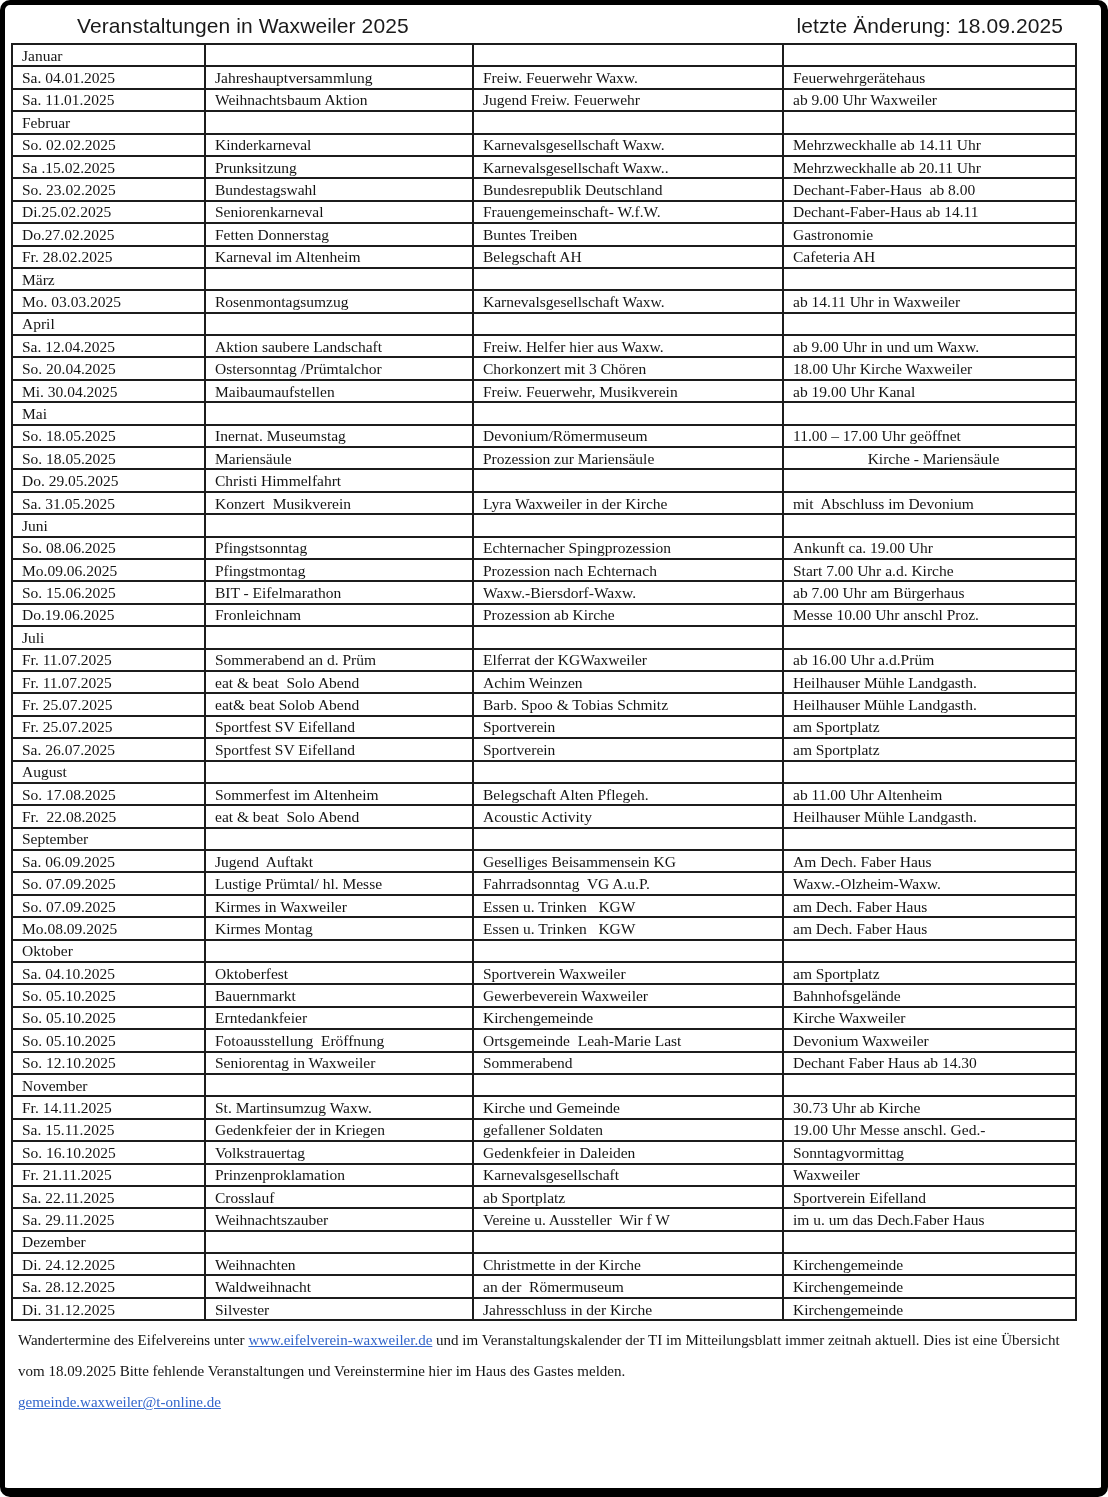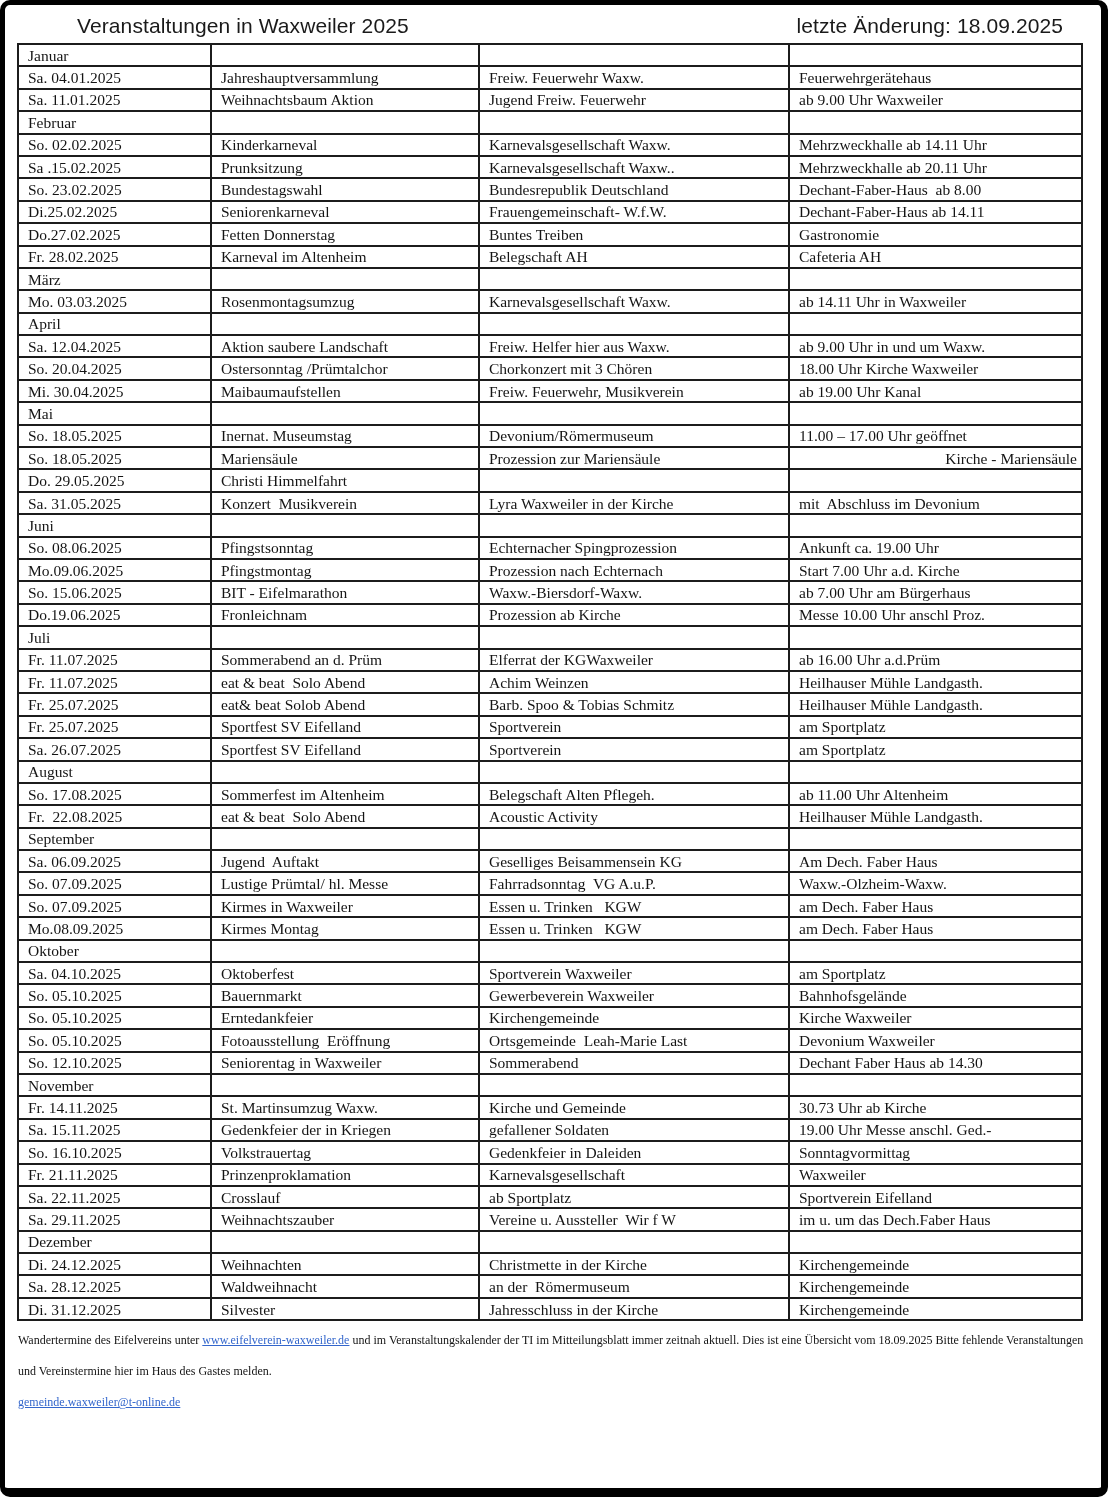--- a/index.html
+++ b/index.html
@@ -22,38 +22,38 @@
     align-items: flex-end;
     margin: 9px 38px 5px 72px;
     font-family: "Liberation Sans", sans-serif;
     font-size: 21px;
     color: #1a1a1a;
     letter-spacing: 0.1px;
   }
   table.events {
     border-collapse: collapse;
     table-layout: fixed;
-    margin-left: 12px;
+    margin-left: 6px;
     width: 1064px;
   }
   table.events td {
     border: 2px solid #1c1c1c;
     height: 20.4px;
     padding: 0 4px 0 9px;
     font-family: "Liberation Serif", serif;
     font-size: 15.5px;
     line-height: 19px;
     vertical-align: middle;
     white-space: pre-wrap;
     overflow: hidden;
     color: #141414;
   }
   .footer {
     margin: 4px 14px 0 13px;
-    font-size: 12px;
+    font-size: 15px;
     line-height: 31px;
     color: #141414;
   }
   .footer a {
     color: var(--link-color, #3366cc);
     text-decoration: underline;
     cursor: pointer;
   }
 </style>
 </head>
@@ -178,21 +178,21 @@
         <tr>
           <td>So. 18.05.2025</td>
           <td>Inernat. Museumstag</td>
           <td>Devonium/Römermuseum</td>
           <td>11.00 – 17.00 Uhr geöffnet</td>
         </tr>
         <tr>
           <td>So. 18.05.2025</td>
           <td>Mariensäule</td>
           <td>Prozession zur Mariensäule</td>
-          <td style="text-align: right; padding-left: 12px;">Kirche - Mariensäule</td>
+          <td style="text-align: center; padding-left: 12px;">Kirche - Mariensäule</td>
         </tr>
         <tr>
           <td>Do. 29.05.2025</td>
           <td>Christi Himmelfahrt</td>
           <td></td>
           <td></td>
         </tr>
         <tr>
           <td>Sa. 31.05.2025</td>
           <td>Konzert  Musikverein</td>

